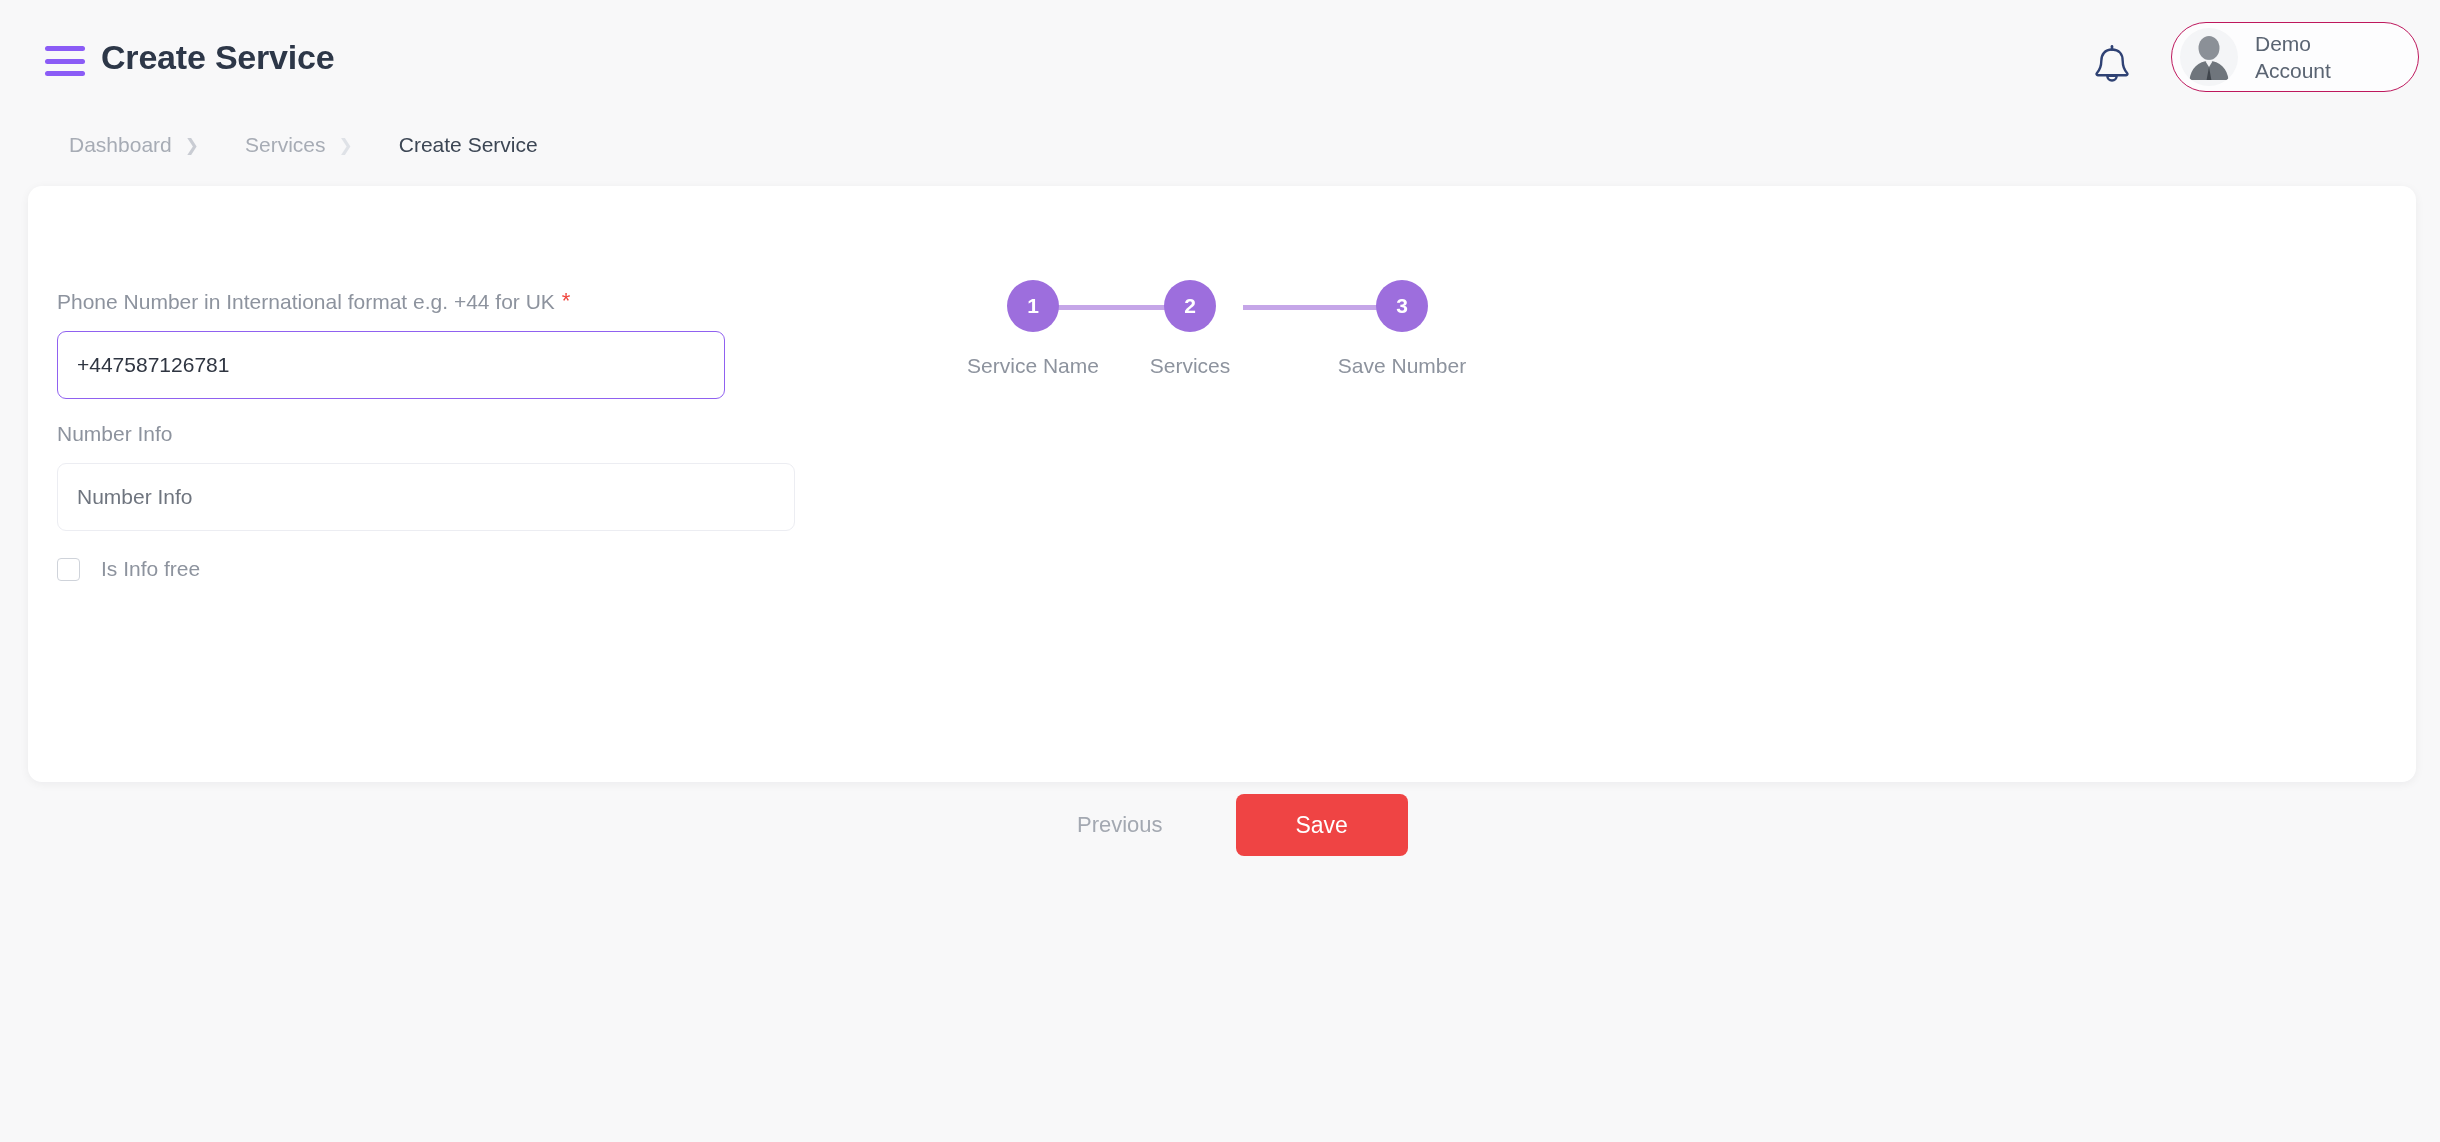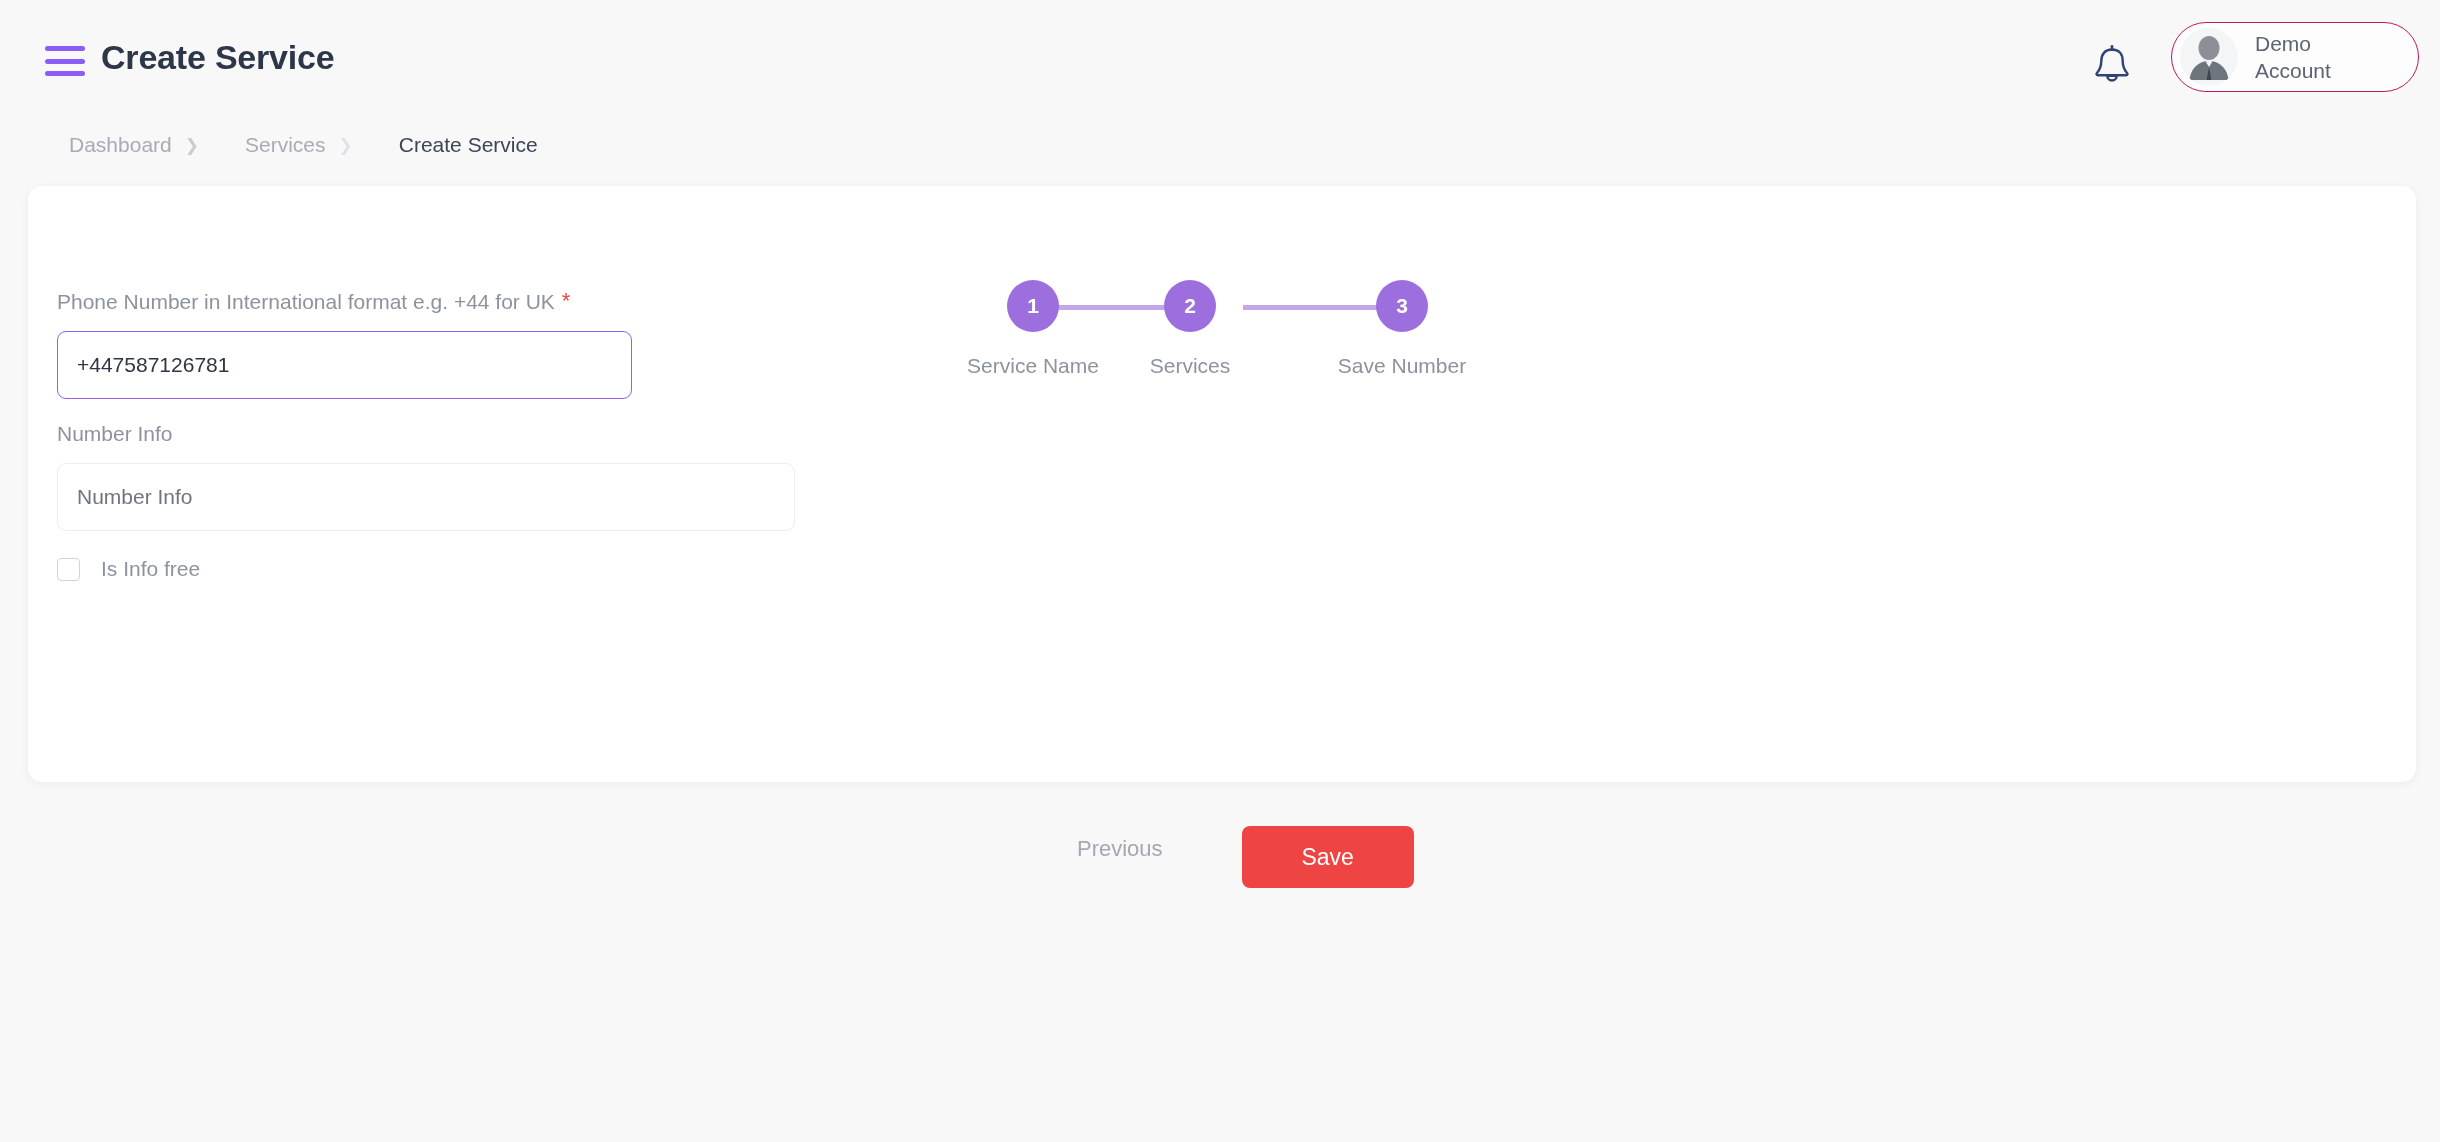--- a/index.html
+++ b/index.html
@@ -192,21 +192,21 @@
     border-radius: 9px;
     background: #ffffff;
     font-family: "Liberation Sans", sans-serif;
     font-size: 21px;
     padding: 0 19px;
     color: #2f3541;
     outline: none;
     display: block;
   }
   .text-input.phone {
-    width: 575px;
+    width: 668px;
     border: 1.6px solid #9061f0;
   }
   .text-input.number-info {
     width: 738px;
     border: 1.3px solid #ecedf2;
     color: #6f757f;
   }
   .text-input.number-info::placeholder { color: #6f757f; opacity: 1; }
   .field-gap { height: 23px; }
   .checkbox-row {
@@ -227,24 +227,23 @@
     margin-left: 21px;
     font-size: 21px;
     color: #8d939e;
     cursor: pointer;
   }
 
   
   .footer-actions {
     position: absolute;
     left: 1073px;
-    top: 826px;
-    display: flex;
-    align-items: flex-start;
-    gap: 6px;
+    top: 794px;
+    display: flex;
+    align-items: center;
   }
   .btn-previous {
     font-size: 22px;
     color: #a3a8b1;
     background: none;
     border: none;
     font-family: "Liberation Sans", sans-serif;
     cursor: pointer;
     padding: 10px 4px;
   }

